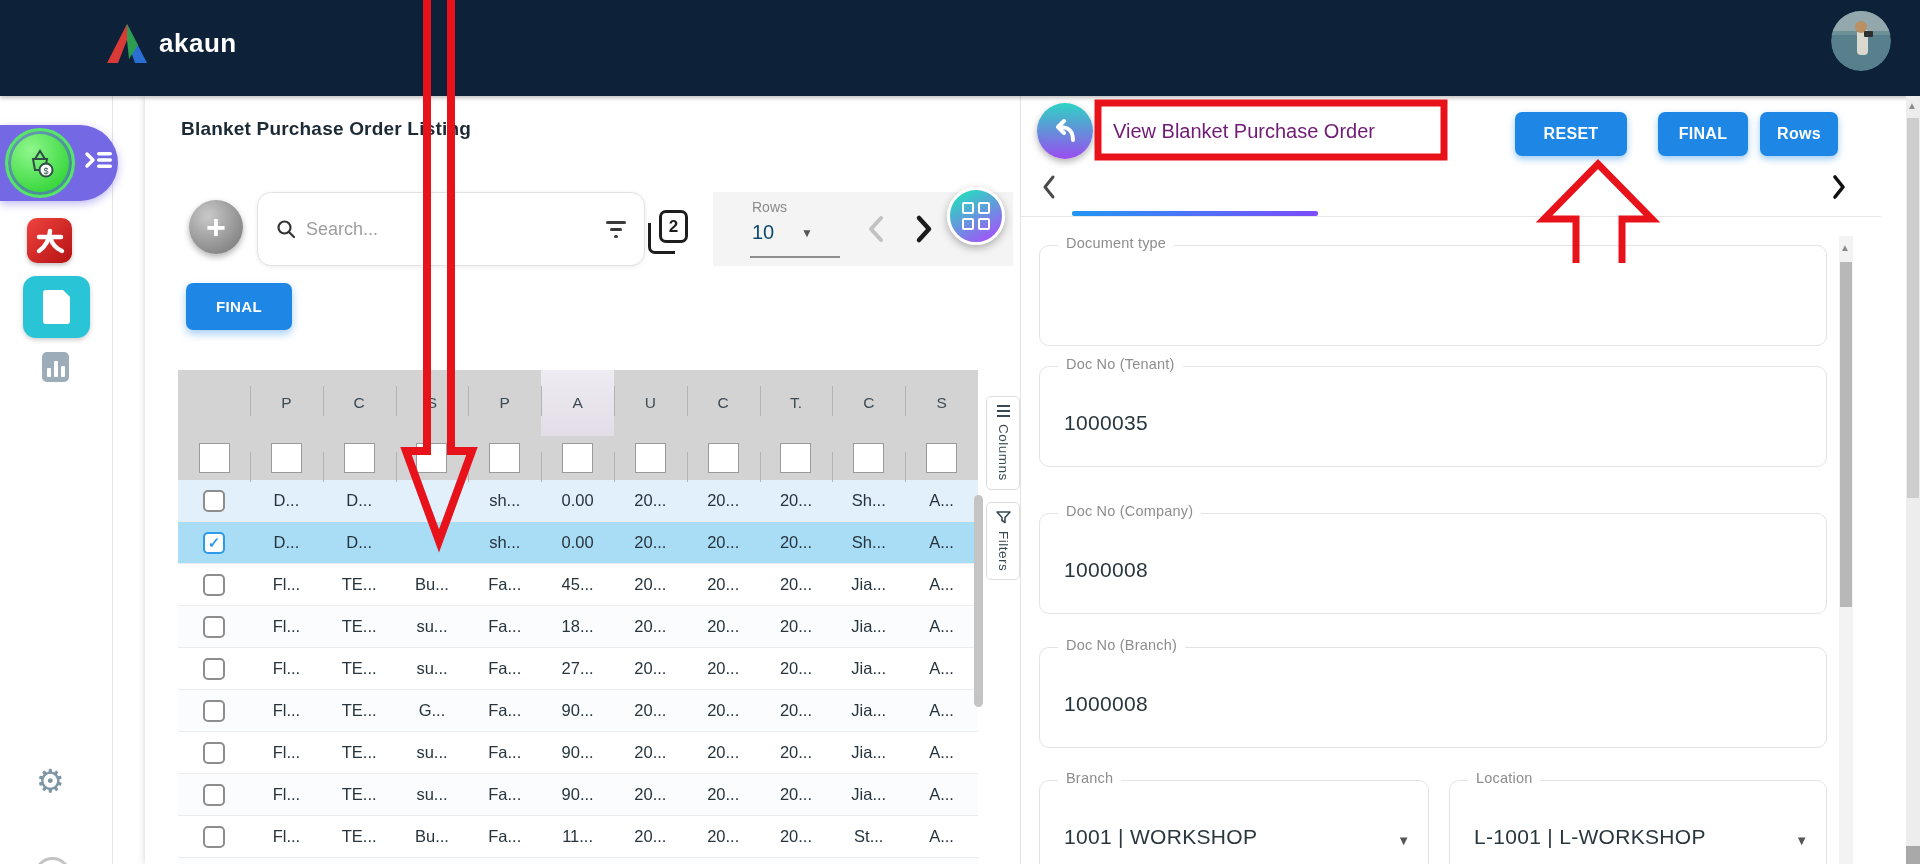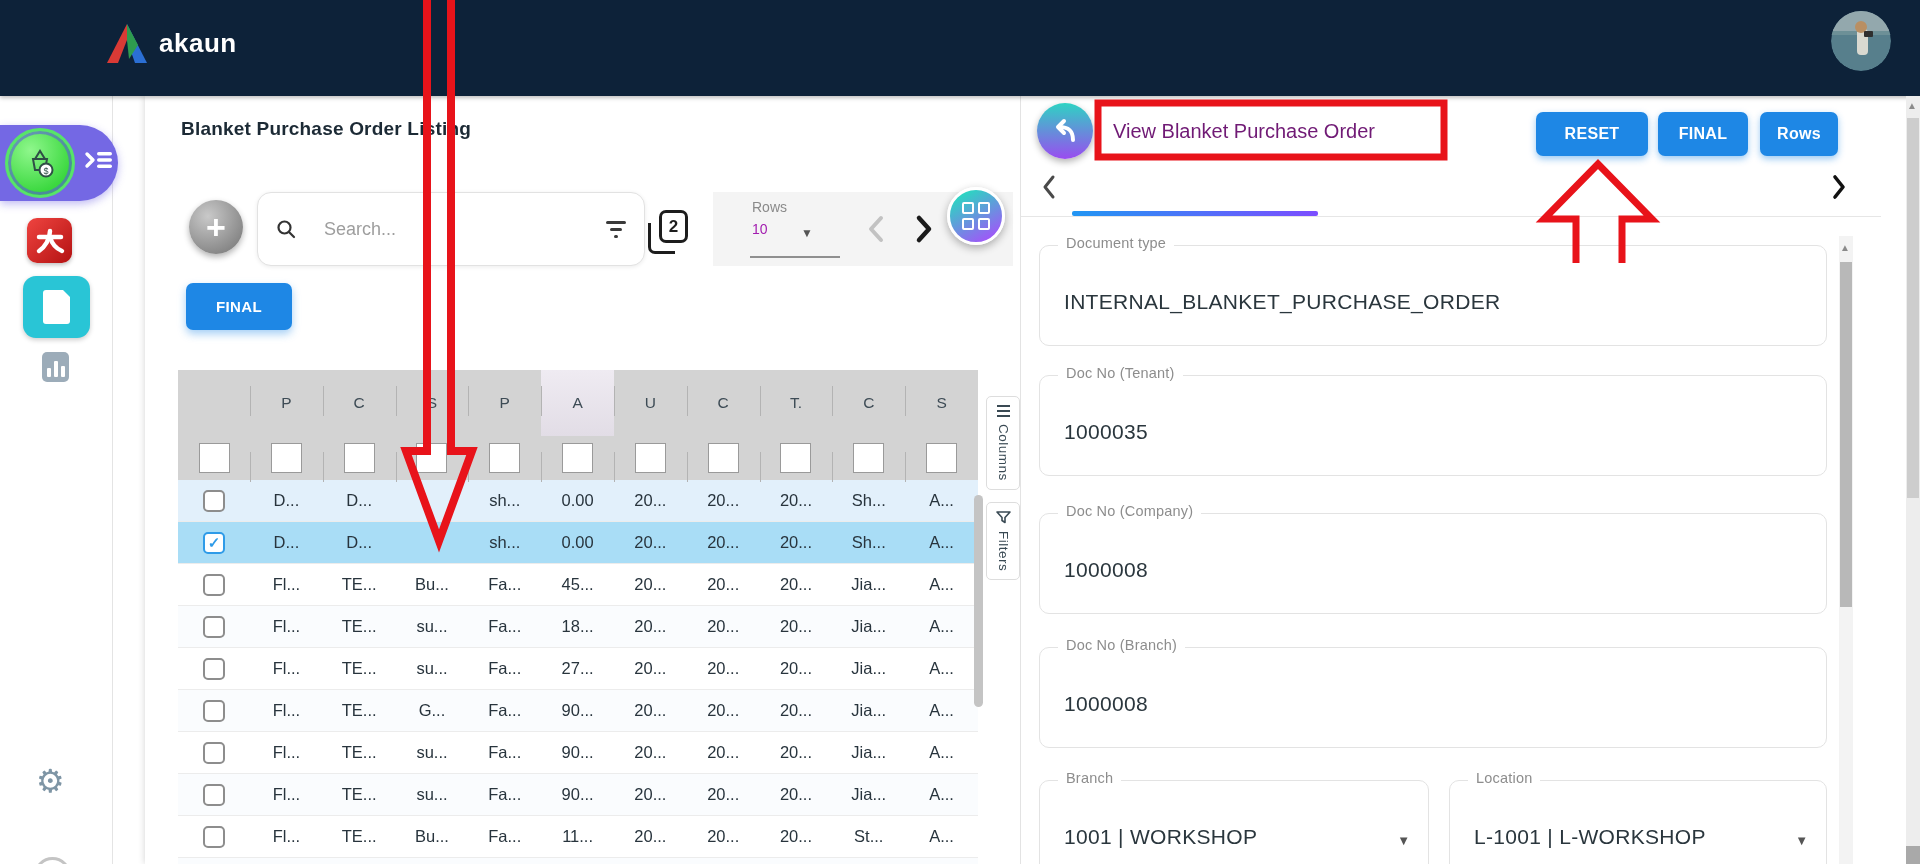--- a/index.html
+++ b/index.html
@@ -32,31 +32,31 @@
   .bottom-circle { position:absolute; left:34px; top:761px; width:37px; height:37px; border-radius:50%; border:3px solid #c4c4c4; }
 
   
   .card { position:absolute; left:145px; top:96px; width:875px; height:768px; background:#fff; box-shadow:0 0 7px rgba(0,0,0,.18); z-index:3; }
   .list-title { position:absolute; left:36px; top:22px; font-size:19px; font-weight:600; color:#1c2a35; letter-spacing:.2px; }
   .plus-btn { position:absolute; left:44px; top:104px; width:54px; height:54px; border-radius:50%;
       background:radial-gradient(circle at 35% 30%, #c9c9c9, #878787 75%); color:#fff; font-size:34px; font-weight:bold;
       display:flex; align-items:center; justify-content:center; box-shadow:0 3px 6px rgba(0,0,0,.3); }
   .search-box { position:absolute; left:112px; top:96px; width:388px; height:74px; background:#fff; border:1px solid #e2e2e2;
       border-radius:14px; box-shadow:0 1px 4px rgba(0,0,0,.08); display:flex; align-items:center; padding:0 18px; }
-  .search-box input { border:none; outline:none; flex:1; font-size:18px; color:#404040; font-family:inherit; margin-left:28px; }
+  .search-box input { border:none; outline:none; flex:1; font-size:18px; color:#404040; font-family:inherit; margin-left:10px; }
   .search-box input::placeholder { color:#9e9e9e; }
   .filter-lines { display:flex; flex-direction:column; gap:4px; align-items:center; }
   .filter-lines i { display:block; height:3px; background:#3a3a3a; border-radius:2px; }
   .copy2 { position:absolute; left:503px; top:114px; width:40px; height:44px; }
   .copy2 .back { position:absolute; left:0; bottom:0; width:27px; height:31px; border-left:3px solid #1d1d1d; border-bottom:3px solid #1d1d1d; border-radius:0 0 0 7px; }
   .copy2 .front { position:absolute; right:0; top:0; width:29px; height:33px; border:3px solid #1d1d1d; border-radius:7px; background:#fff;
       display:flex; align-items:center; justify-content:center; font-size:17px; font-weight:bold; color:#1d1d1d; }
   .rows-strip { position:absolute; left:568px; top:96px; width:300px; height:74px; background:#f4f4f4; }
   .rows-label { position:absolute; left:39px; top:7px; font-size:14px; color:#8a8a8a; }
-  .rows-value { position:absolute; left:39px; top:29px; font-size:14px; color:#a21caf; }
+  .rows-value { position:absolute; left:39px; top:29px; font-size:20px; color:#0c4a6e; }
   .rows-caret { position:absolute; left:88px; top:34px; font-size:12px; color:#555; }
   .rows-underline { position:absolute; left:37px; top:64px; width:90px; height:2px; background:#8f8f8f; }
   .pg-chev { position:absolute; top:22px; }
   .grid-btn { position:absolute; left:234px; top:-5px; width:58px; height:58px; border-radius:50%;
       background:linear-gradient(150deg,#2ed3c3 15%,#9b5cf6 85%); border:3px solid #fff; box-shadow:0 3px 8px rgba(0,0,0,.3);
       display:flex; align-items:center; justify-content:center; }
   .grid-ico { display:grid; grid-template-columns:12px 12px; grid-template-rows:12px 12px; gap:4px; }
   .grid-ico i { border:2.5px solid #fff; border-radius:2px; }
   .final-btn { position:absolute; left:41px; top:187px; width:106px; height:47px; background:#1e87e5; border-radius:7px;
       color:#fff; font-size:15px; font-weight:bold; letter-spacing:.4px; display:flex; align-items:center; justify-content:center;
@@ -91,21 +91,21 @@
   
   .rpanel { position:absolute; left:1020px; top:96px; width:900px; height:768px; background:#fff; border-left:1px solid #e3e3e3; z-index:3; }
   .back-btn { position:absolute; left:16px; top:7px; width:56px; height:56px; border-radius:50%;
       background:linear-gradient(180deg,#2ed3c3,#9a4cf0); box-shadow:0 3px 7px rgba(0,0,0,.3);
       display:flex; align-items:center; justify-content:center; }
   .dtitle-box { position:absolute; left:86px; top:16px; width:334px; height:38px; background:#fff; display:flex; align-items:center; }
   .dtitle-box span { font-size:20px; color:#701a75; padding-left:6px; white-space:nowrap; }
   .blue-btn { position:absolute; top:16px; height:44px; background:#1e87e5; border:none; border-radius:7px; color:#fff;
       font-weight:bold; font-size:16px; display:flex; align-items:center; justify-content:center;
       box-shadow:0 3px 7px rgba(30,135,229,.45); letter-spacing:.3px; }
-  .btn-reset { left:515px; width:112px; }
+  .btn-reset { left:494px; width:112px; }
   .btn-final { left:637px; width:90px; }
   .btn-save  { left:739px; width:78px; }
   .tabs-row { position:absolute; left:40px; top:69px; width:762px; height:51px; display:flex; }
   .tab { flex:1; display:flex; align-items:center; justify-content:center; font-size:19px; color:#8fa3ad; }
   .tab.active { color:#37474f; font-weight:500; }
   .tabs-border { position:absolute; left:0; top:120px; width:860px; height:1px; background:#e6e6e6; }
   .tab-underline { position:absolute; left:51px; top:115px; width:246px; height:5px; background:linear-gradient(90deg,#2196f3,#7c4dff); border-radius:2px; }
   .tab-chev { position:absolute; top:78px; }
   .field { position:absolute; left:18px; width:788px; height:101px; border:1.5px solid #e3e3e3; border-radius:10px; }
   .field .flabel { position:absolute; left:18px; top:-11px; background:#fff; padding:0 8px; font-size:14.5px; color:#8d8d8d; letter-spacing:.2px; }
@@ -473,23 +473,22 @@
     </div>
   <svg class="tab-chev" style="left:810px" width="16" height="26" viewBox="0 0 16 26">
     <path d="M4,3 L12,13 L4,23" fill="none" stroke="#111" stroke-width="3.6" stroke-linecap="round" stroke-linejoin="round"></path>
   </svg>
   <div class="tabs-border"></div>
   <div class="tab-underline"></div>
 
   <div id="fields">
       <div class="field" style="top: 149px;">
         <span class="flabel">Document type</span>
-        <span class="fvalue">INTERNAL_BLANKET_PURCHASE_ORDER</span>
-      </div>
-      <div class="field" style="top: 279px;">
+      </div>
+      <div class="field" style="top: 270px;">
         <span class="flabel">Doc No (Tenant)</span>
         <span class="fvalue">1000035</span>
       </div>
       <div class="field" style="top: 417px;">
         <span class="flabel">Doc No (Company)</span>
         <span class="fvalue">1000008</span>
       </div>
       <div class="field" style="top: 551px;">
         <span class="flabel">Doc No (Branch)</span>
         <span class="fvalue">1000008</span>

